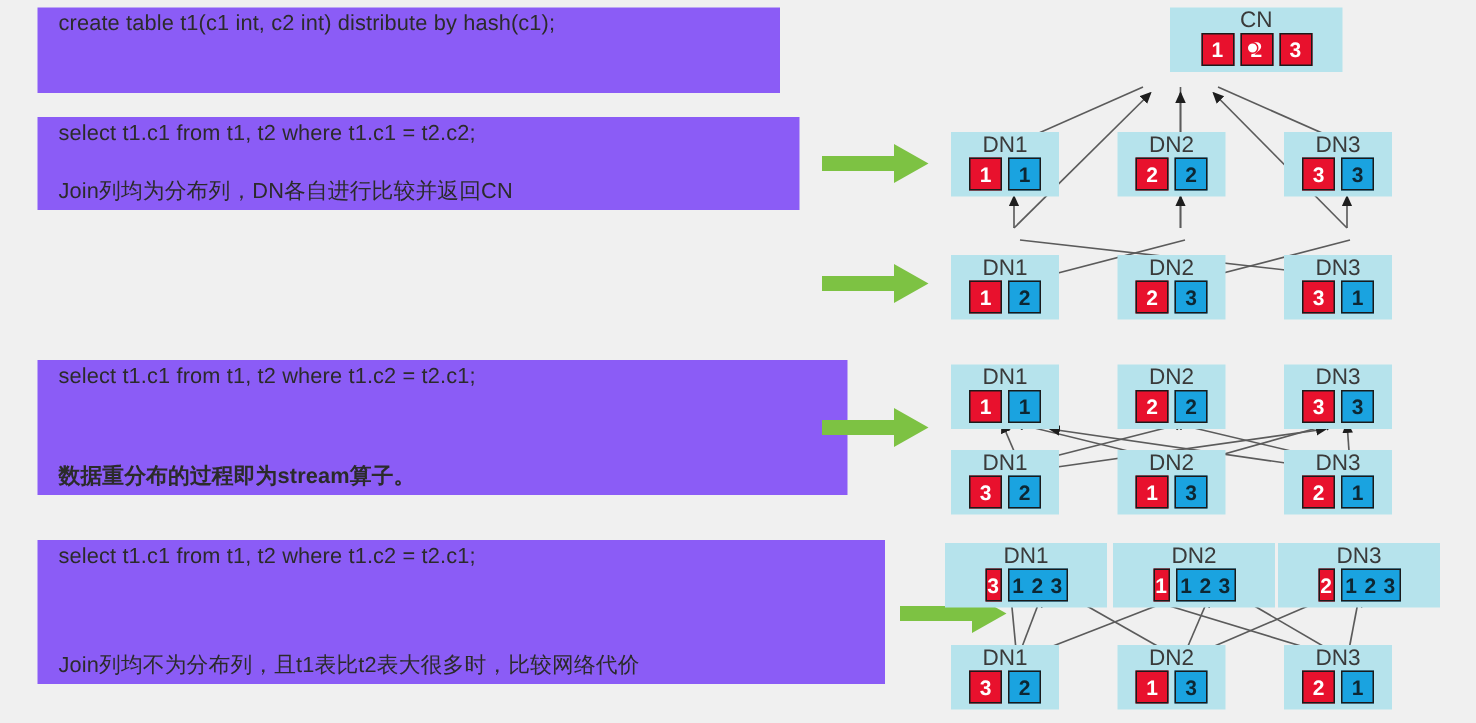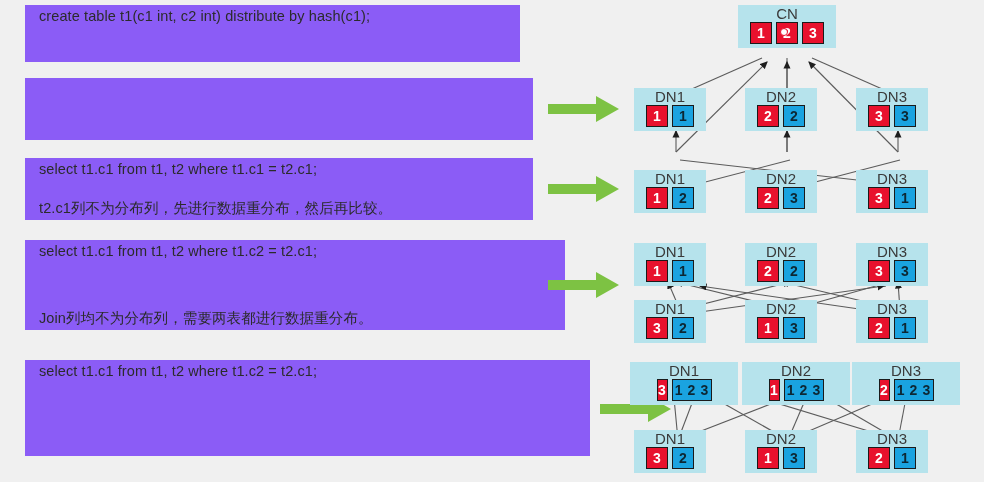--- a/index.html
+++ b/index.html
@@ -118,26 +118,28 @@
       <line x1="898" y1="440" x2="906" y2="398" marker-end="url(#ah)"></line>
       <line x1="898" y1="440" x2="760" y2="398" marker-end="url(#ah)"></line>
     </g>
   </svg>
 
   <div class="panel" style="left:25px;top:5px;width:495px;height:57px;">
     <div class="line">create table t1(c1 int, c2 int) distribute by hash(c1);</div>
   </div>
 
   <div class="panel" style="left:25px;top:78px;width:508px;height:62px;">
+    <div class="line">select  t1.c1 from t1, t2 where t1.c1 = t2.c2;</div>
+    <div class="line">Join列均为分布列，DN各自进行比较并返回CN</div>
   </div>
   <svg class="garrow" style="left:548px;top:96px;" width="72" height="26" viewBox="0 0 72 26">
     <path d="M0,8 L48,8 L48,0 L71,13 L48,26 L48,18 L0,18 Z" fill="#7dc243"></path>
   </svg>
 
-  <div class="node" style="left:738px;top:5px;width:98px;">
+  <div class="node" style="left:780px;top:5px;width:115px;">
     <div class="title">CN</div>
     <div class="cells">
       <div class="cell red">1</div>
       <div class="cell red">
         <span class="dot"></span>
         <span>2</span>
       </div>
       <div class="cell red">3</div>
     </div>
   </div>
@@ -157,24 +159,20 @@
     </div>
   </div>
   <div class="node" style="left:856px;top:88px;width:72px;">
     <div class="title">DN3</div>
     <div class="cells">
       <div class="cell red">3</div>
       <div class="cell blue">3</div>
     </div>
   </div>
 
-  <div class="panel" style="left:25px;top:158px;width:508px;height:62px;">
-    <div class="line">select  t1.c1 from t1, t2 where t1.c1 = t2.c1;</div>
-    <div class="line">t2.c1列不为分布列，先进行数据重分布，然后再比较。</div>
-  </div>
   <svg class="garrow" style="left:548px;top:176px;" width="72" height="26" viewBox="0 0 72 26">
     <path d="M0,8 L48,8 L48,0 L71,13 L48,26 L48,18 L0,18 Z" fill="#7dc243"></path>
   </svg>
 
   <div class="node" style="left:634px;top:170px;width:72px;">
     <div class="title">DN1</div>
     <div class="cells">
       <div class="cell red">1</div>
       <div class="cell blue">2</div>
     </div>
@@ -189,21 +187,21 @@
   <div class="node" style="left:856px;top:170px;width:72px;">
     <div class="title">DN3</div>
     <div class="cells">
       <div class="cell red">3</div>
       <div class="cell blue">1</div>
     </div>
   </div>
 
   <div class="panel" style="left:25px;top:240px;width:540px;height:90px;">
     <div class="line">select  t1.c1 from t1, t2 where t1.c2 = t2.c1;</div>
-    <div class="line">Join列均不为分布列，需要两表都进行数据重分布。</div>
+    <div class="line bold">数据重分布的过程即为stream算子。</div>
   </div>
   <svg class="garrow" style="left:548px;top:272px;" width="72" height="26" viewBox="0 0 72 26">
     <path d="M0,8 L48,8 L48,0 L71,13 L48,26 L48,18 L0,18 Z" fill="#7dc243"></path>
   </svg>
 
   <div class="node" style="left:634px;top:243px;width:72px;">
     <div class="title">DN1</div>
     <div class="cells">
       <div class="cell red">1</div>
       <div class="cell blue">1</div>
@@ -241,20 +239,21 @@
   <div class="node" style="left:856px;top:300px;width:72px;">
     <div class="title">DN3</div>
     <div class="cells">
       <div class="cell red">2</div>
       <div class="cell blue">1</div>
     </div>
   </div>
 
   <div class="panel" style="left:25px;top:360px;width:565px;height:96px;">
     <div class="line">select  t1.c1 from t1, t2 where t1.c2 = t2.c1;</div>
+    <div class="line">Join列均不为分布列，且t1表比t2表大很多时，比较网络代价</div>
   </div>
   <svg class="garrow" style="left:600px;top:396px;" width="72" height="26" viewBox="0 0 72 26">
     <path d="M0,8 L48,8 L48,0 L71,13 L48,26 L48,18 L0,18 Z" fill="#7dc243"></path>
   </svg>
 
   <div class="node" style="left:630px;top:362px;width:108px;">
     <div class="title">DN1</div>
     <div class="cells">
       <div class="cell red narrow">3</div>
       <div class="cell blue wide">123</div>

